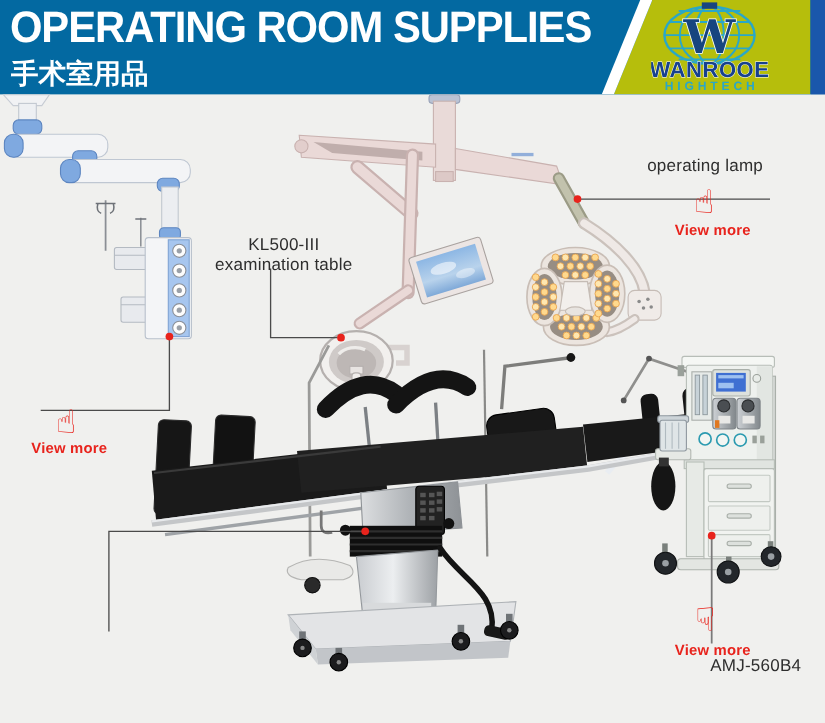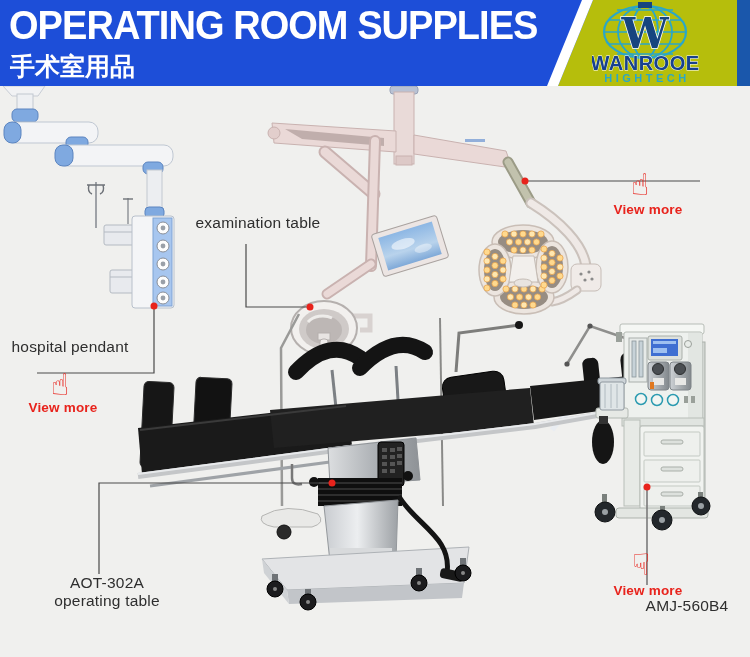--- a/index.html
+++ b/index.html
@@ -1,20 +1,20 @@
 <!DOCTYPE html>
 <html><head>
 <meta charset="utf-8">
 <style>
   html,body{margin:0;padding:0;}
   body{width:750px;height:657px;overflow:hidden;position:relative;
        font-family:"Liberation Sans",sans-serif;background:#f0f0ee;}
 
   
-  .header{position:absolute;left:0;top:0;width:750px;height:86px;background:#1d4ed8;}
+  .header{position:absolute;left:0;top:0;width:750px;height:86px;background:#0369a1;}
   .hdr-title{position:absolute;left:9px;top:3px;color:#fff;font-weight:bold;
              font-size:40px;letter-spacing:-1px;white-space:nowrap;
              transform:scaleX(.95);transform-origin:left top;}
   .hdr-sub{position:absolute;left:10px;top:50px;color:#fff;font-size:25px;font-weight:bold;
            font-family:Liberation Sans, sans-serif;}
   .band-yellow{position:absolute;left:556px;top:0;width:181px;height:86px;background:#b6be0c;
                clip-path:polygon(37px 0,181px 0,181px 86px,2px 86px);}
   .stripe-white{position:absolute;left:540px;top:0;width:60px;height:86px;background:#fff;
                 clip-path:polygon(42px 0,53px 0,18px 100%,7px 100%);}
   .stripe-blue-right{position:absolute;right:0;top:0;width:13px;height:86px;background:#1a57ab;}
@@ -408,37 +408,34 @@
   <g fill="#e8231c">
     <circle cx="154" cy="220" r="3.5"></circle>
         <circle cx="310" cy="221" r="3.5"></circle>
         <circle cx="525" cy="95" r="3.5"></circle>
     <circle cx="332" cy="397" r="3.5"></circle>
         <circle cx="647" cy="401" r="3.5"></circle>
   </g>
 </svg>
 
   <div class="callout" style="left:0;top:252px;width:140px;">
-    <div>hospital pendant</div>
   </div>
   <span class="hand" style="left:51px;top:284px;">☝</span>
   <div class="viewmore" style="left:23px;top:314px;width:80px;">View more</div>
 
   <div class="callout" style="left:188px;top:128px;width:140px;">
+    <div>KL500-III</div>
     <div>examination table</div>
   </div>
 
   <div class="callout" style="left:561px;top:56px;width:160px;">
+    <div>operating lamp</div>
   </div>
   <span class="hand" style="left:631px;top:84px;">☝</span>
   <div class="viewmore" style="left:608px;top:116px;width:80px;">View more</div>
 
-  <div class="callout" style="left:37px;top:488px;width:140px;">
-    <div>AOT-302A</div>
-    <div>operating table</div>
-  </div>
 
   <span class="hand" style="left:632px;top:464px;">☟</span>
   <div class="viewmore" style="left:608px;top:497px;width:80px;">View more</div>
   <div class="callout" style="left:568px;top:511px;width:144px;margin-left:47px;">
     <div>AMJ-560B4</div>
   </div>
 </div>
 
 </body></html>

